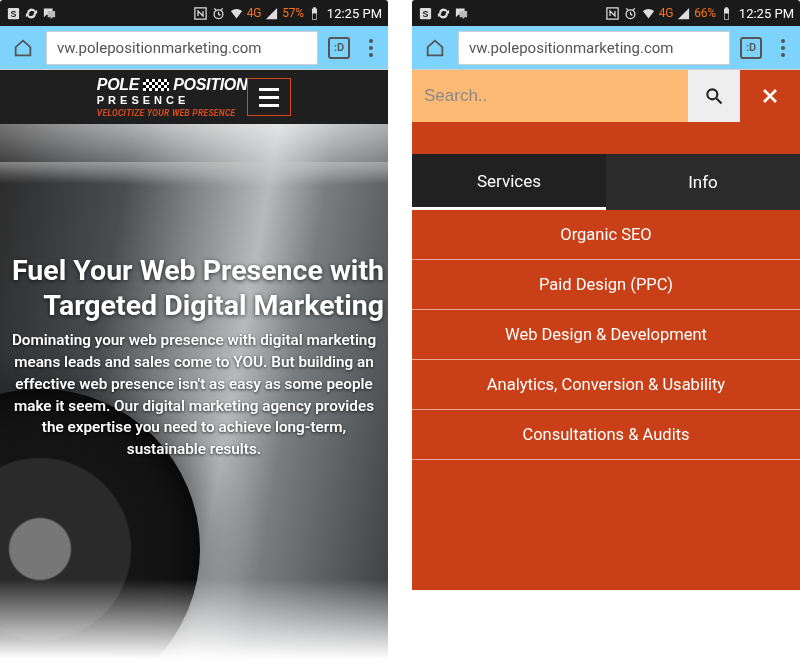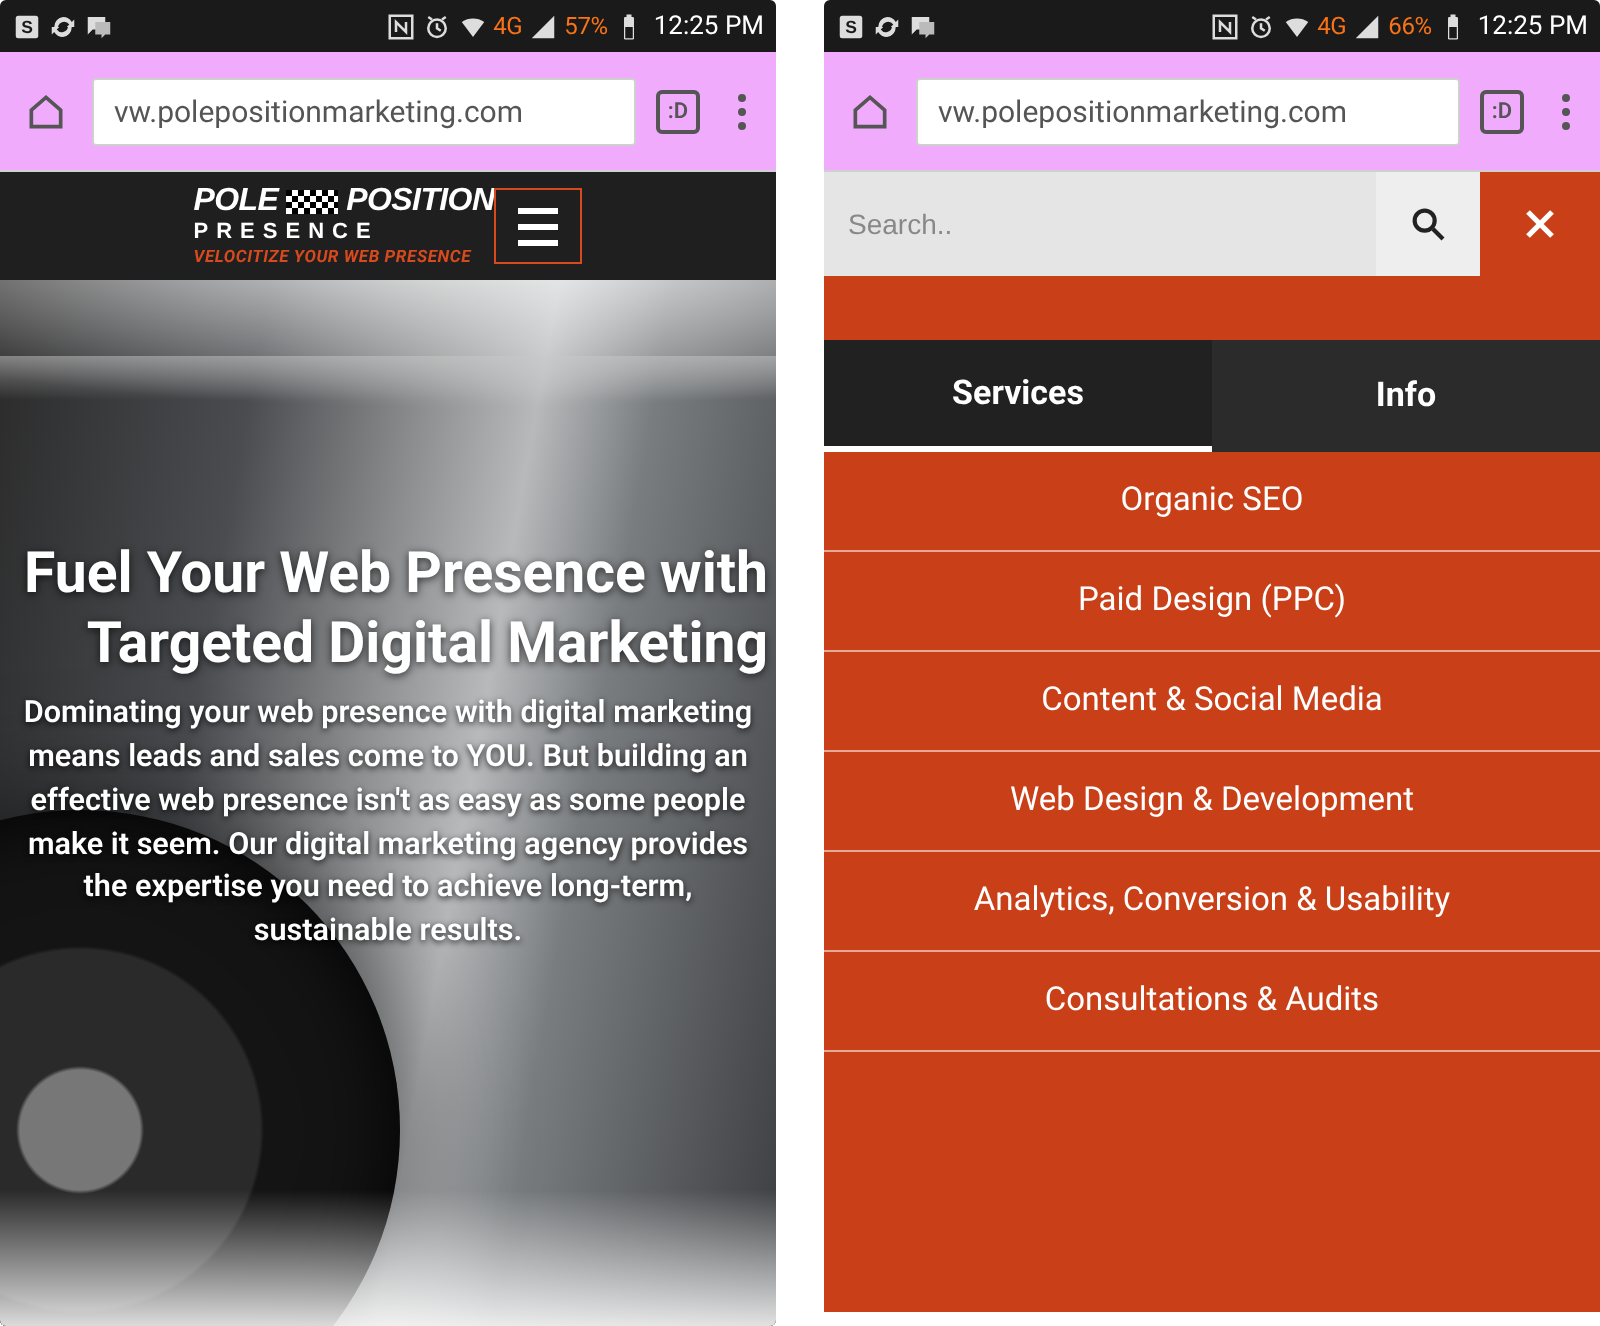--- a/index.html
+++ b/index.html
@@ -17,21 +17,21 @@
     padding: 0 6px;
   }
   .statusbar .sb-left, .statusbar .sb-right { display: flex; align-items: center; gap: 3px; }
   .sb-ico { width: 15px; height: 15px; display: inline-flex; align-items: center; justify-content: center; }
   .sb-ico svg { width: 100%; height: 100%; fill: #ddd; }
   .sb-text { font-size: 12px; color: #f97316; letter-spacing: -0.2px; }
   .clock { font-size: 13px; color: #fff; margin-left: 2px; }
 
   
   .urlbar {
-    height: 60px; background: #f0abfc; display: flex; align-items: center;
+    height: 44px; background: #7dd3fc; display: flex; align-items: center;
     padding: 0 6px; gap: 6px; border-bottom: 1px solid #d0d0d0;
   }
   .home-btn {
     width: 34px; height: 34px; display: flex; align-items: center; justify-content: center;
     color: #555;
   }
   .urlbox {
     flex: 1; height: 34px; background: #fff; border: 1px solid #cfcfcf; border-radius: 2px;
     display: flex; align-items: center; padding: 0 10px; font-size: 15px; color: #555;
     overflow: hidden; white-space: nowrap;
@@ -100,38 +100,38 @@
   .hero-fade {
     position:absolute; left:0; right:0; bottom:0; height:80px;
     background:linear-gradient(180deg, transparent, #ffffff);
   }
 
   
   .search-row {
     height: 52px; background:#c94018; display:flex; align-items:stretch;
   }
   .search-input {
-    background:#e5e5e5; border:none; flex:1; padding:0 12px; font-size:14px; color:#555;
+    background:#fdba74; border:none; flex:1; padding:0 12px; font-size:17px; color:#555;
   }
   .search-input::placeholder { color:#888; }
   .search-btn {
     width:52px; background:#eeeeee; display:flex; align-items:center; justify-content:center; color:#222;
   }
   .close-btn {
     width:60px; display:flex; align-items:center; justify-content:center; color:#fff; font-size:22px;
     background:#c94018;
   }
 
   .orange-gap { height: 32px; background:#c94018; }
 
   
   .tabs { display:flex; height:56px; }
   .tab {
     flex:1; display:flex; align-items:center; justify-content:center;
-    background:#2b2b2b; color:#fff; font-size:17px;font-weight:bold;
+    background:#2b2b2b; color:#fff; font-size:17px;
   }
   .tab.active { background:#212121; border-bottom:3px solid #fff; }
 
   
   .menu { background:#c94018; }
   .menu-item {
     height:50px; display:flex; align-items:center; justify-content:center;
     color:#fff; font-size:16.5px;
     border-bottom:1px solid rgba(255,255,255,0.55);
   }
@@ -334,20 +334,19 @@
   <div class="orange-gap"></div>
 
   <div class="tabs">
     <div class="tab active">Services</div>
     <div class="tab">Info</div>
   </div>
 
   <div class="menu">
     <div class="menu-item">Organic SEO</div>
     <div class="menu-item">Paid Design (PPC)</div>
-    <div class="menu-item">Content &amp; Social Media</div>
     <div class="menu-item">Web Design &amp; Development</div>
     <div class="menu-item">Analytics, Conversion &amp; Usability</div>
     <div class="menu-item">Consultations &amp; Audits</div>
   </div>
   <div class="menu-fill"></div>
 
 </div>
 
 </body></html>

